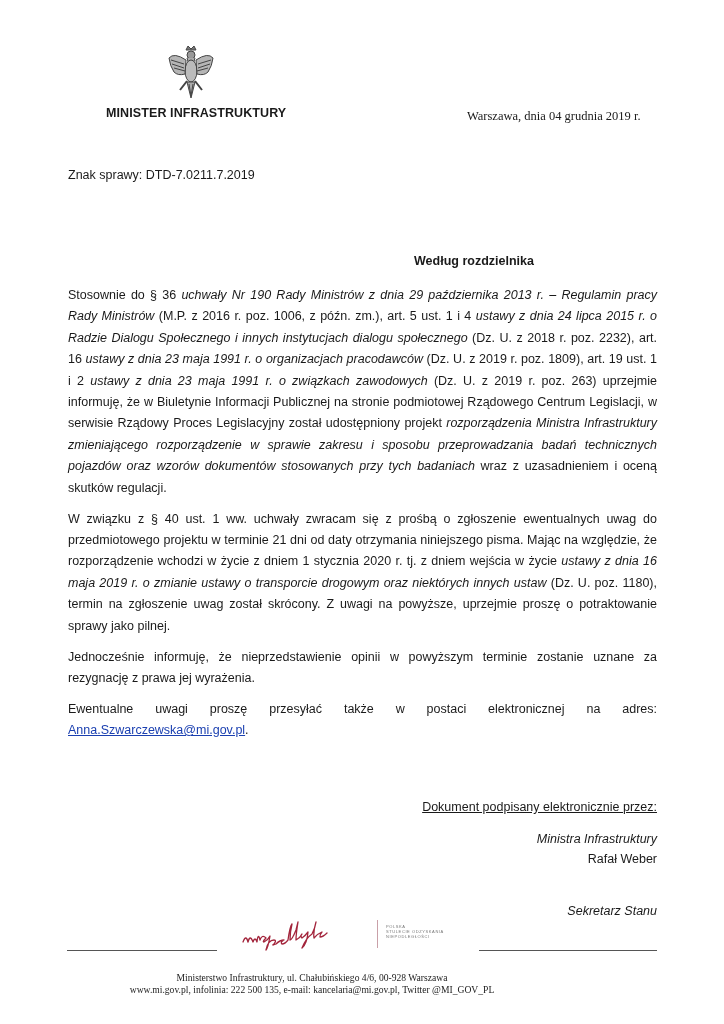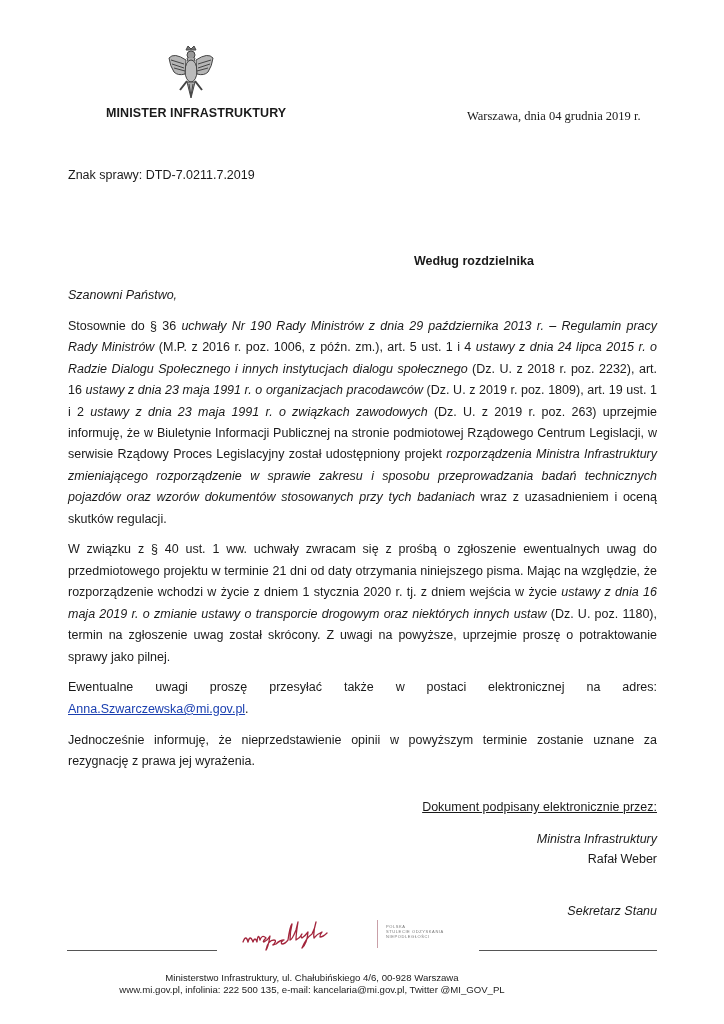--- a/index.html
+++ b/index.html
@@ -19,21 +19,21 @@
   .sigblock { right: 67px; top: 797px; width: 300px; text-align: right; font-size: 12.5px; }
   .sigblock div { line-height: 20px; }
   .sigblock .signed-by { margin-bottom: 12px; text-decoration: underline; }
   .sigblock .role { margin-top: 32px; }
   .footline { height: 1px; background: #555; top: 950px; }
   .fl-left { left: 67px; width: 150px; }
   .fl-right { left: 479px; width: 178px; }
   .logo { left: 240px; top: 918px; width: 220px; height: 34px; }
   .logo-text { left: 386px; top: 924px; font-size: 4px; line-height: 5px; color: #777; letter-spacing: 0.6px; }
   .logo-sep { left: 377px; top: 920px; width: 1px; height: 28px; background: #c9a0a8; }
-  .footer { left: 0; width: 624px; top: 972px; text-align: center; font-size: 9.6px; line-height: 12px; color: #222; }
+  .footer { left: 0; width: 624px; top: 972px; text-align: center; font-size: 9.6px; line-height: 12px; color: #222; font-family: Liberation Serif, serif; }
 </style>
 </head>
 <body>
 
 <div class="abs emblem">
   <svg width="50" height="56" viewBox="0 0 50 56">
     <g fill="none" stroke="#444" stroke-width="1">
 
       <path d="M20 6 L22 2 L25 5 L28 2 L30 6 Z" fill="#777"></path>
 
@@ -55,25 +55,24 @@
     </g>
   </svg>
 </div>
 
 <div class="abs ministry">MINISTER INFRASTRUKTURY</div>
 <div class="abs date">Warszawa,  dnia 04 grudnia 2019 r.</div>
 <div class="abs sign">Znak sprawy: DTD-7.0211.7.2019</div>
 <div class="abs recip">Według rozdzielnika</div>
 
 <div class="abs body-text">
-  <p class="greet"><i>Szanowni Państwo,</i></p>
   <p id="p1"><span>Stosownie do § 36 </span><i>uchwały Nr 190 Rady Ministrów z dnia 29 października 2013 r. – Regulamin pracy Rady Ministrów</i><span> (M.P. z 2016 r. poz. 1006, z późn. zm.), art. 5 ust. 1 i 4 </span><i>ustawy z dnia 24 lipca 2015 r. o Radzie Dialogu Społecznego i innych instytucjach dialogu społecznego</i><span> (Dz. U. z 2018 r. poz. 2232), art. 16 </span><i>ustawy z dnia 23 maja 1991 r. o organizacjach pracodawców</i><span> (Dz. U. z 2019 r. poz. 1809), art. 19 ust. 1 i 2 </span><i>ustawy z dnia 23 maja 1991 r. o związkach zawodowych</i><span> (Dz. U. z 2019 r. poz. 263) uprzejmie informuję, że w Biuletynie Informacji Publicznej na stronie podmiotowej Rządowego Centrum Legislacji, w serwisie Rządowy Proces Legislacyjny został udostępniony projekt </span><i>rozporządzenia Ministra Infrastruktury zmieniającego rozporządzenie w sprawie zakresu i sposobu przeprowadzania badań technicznych pojazdów oraz wzorów dokumentów stosowanych przy tych badaniach</i><span> wraz z uzasadnieniem i oceną skutków regulacji.</span></p>
   <p id="p3"><span>W związku z § 40 ust. 1 ww. uchwały zwracam się z prośbą o zgłoszenie ewentualnych uwag do przedmiotowego projektu w terminie 21 dni od daty otrzymania niniejszego pisma. Mając na względzie, że rozporządzenie wchodzi w życie z dniem 1 stycznia 2020 r. tj. z dniem wejścia w życie </span><i>ustawy z dnia 16 maja 2019 r. o zmianie ustawy o transporcie drogowym oraz niektórych innych ustaw</i><span> (Dz. U. poz. 1180), termin na zgłoszenie uwag został skrócony. Z uwagi na powyższe, uprzejmie proszę o potraktowanie sprawy jako pilnej.</span></p>
+  <p>Jednocześnie informuję, że nieprzedstawienie opinii w powyższym terminie zostanie uznane za rezygnację z prawa jej wyrażenia.</p>
   <p style="margin-bottom:9.5px"><span>Ewentualne uwagi proszę przesyłać także w postaci elektronicznej na adres: </span><a class="email-link">Anna.Szwarczewska@mi.gov.pl</a><span>.</span></p>
-  <p>Jednocześnie informuję, że nieprzedstawienie opinii w powyższym terminie zostanie uznane za rezygnację z prawa jej wyrażenia.</p>
 </div>
 
 <div class="abs sigblock">
   <div class="signed-by">Dokument podpisany elektronicznie przez:</div>
   <div><i>Ministra Infrastruktury</i></div>
   <div>Rafał Weber</div>
   <div class="role"><i>Sekretarz Stanu</i></div>
 </div>
 
 <div class="abs footline fl-left"></div>

